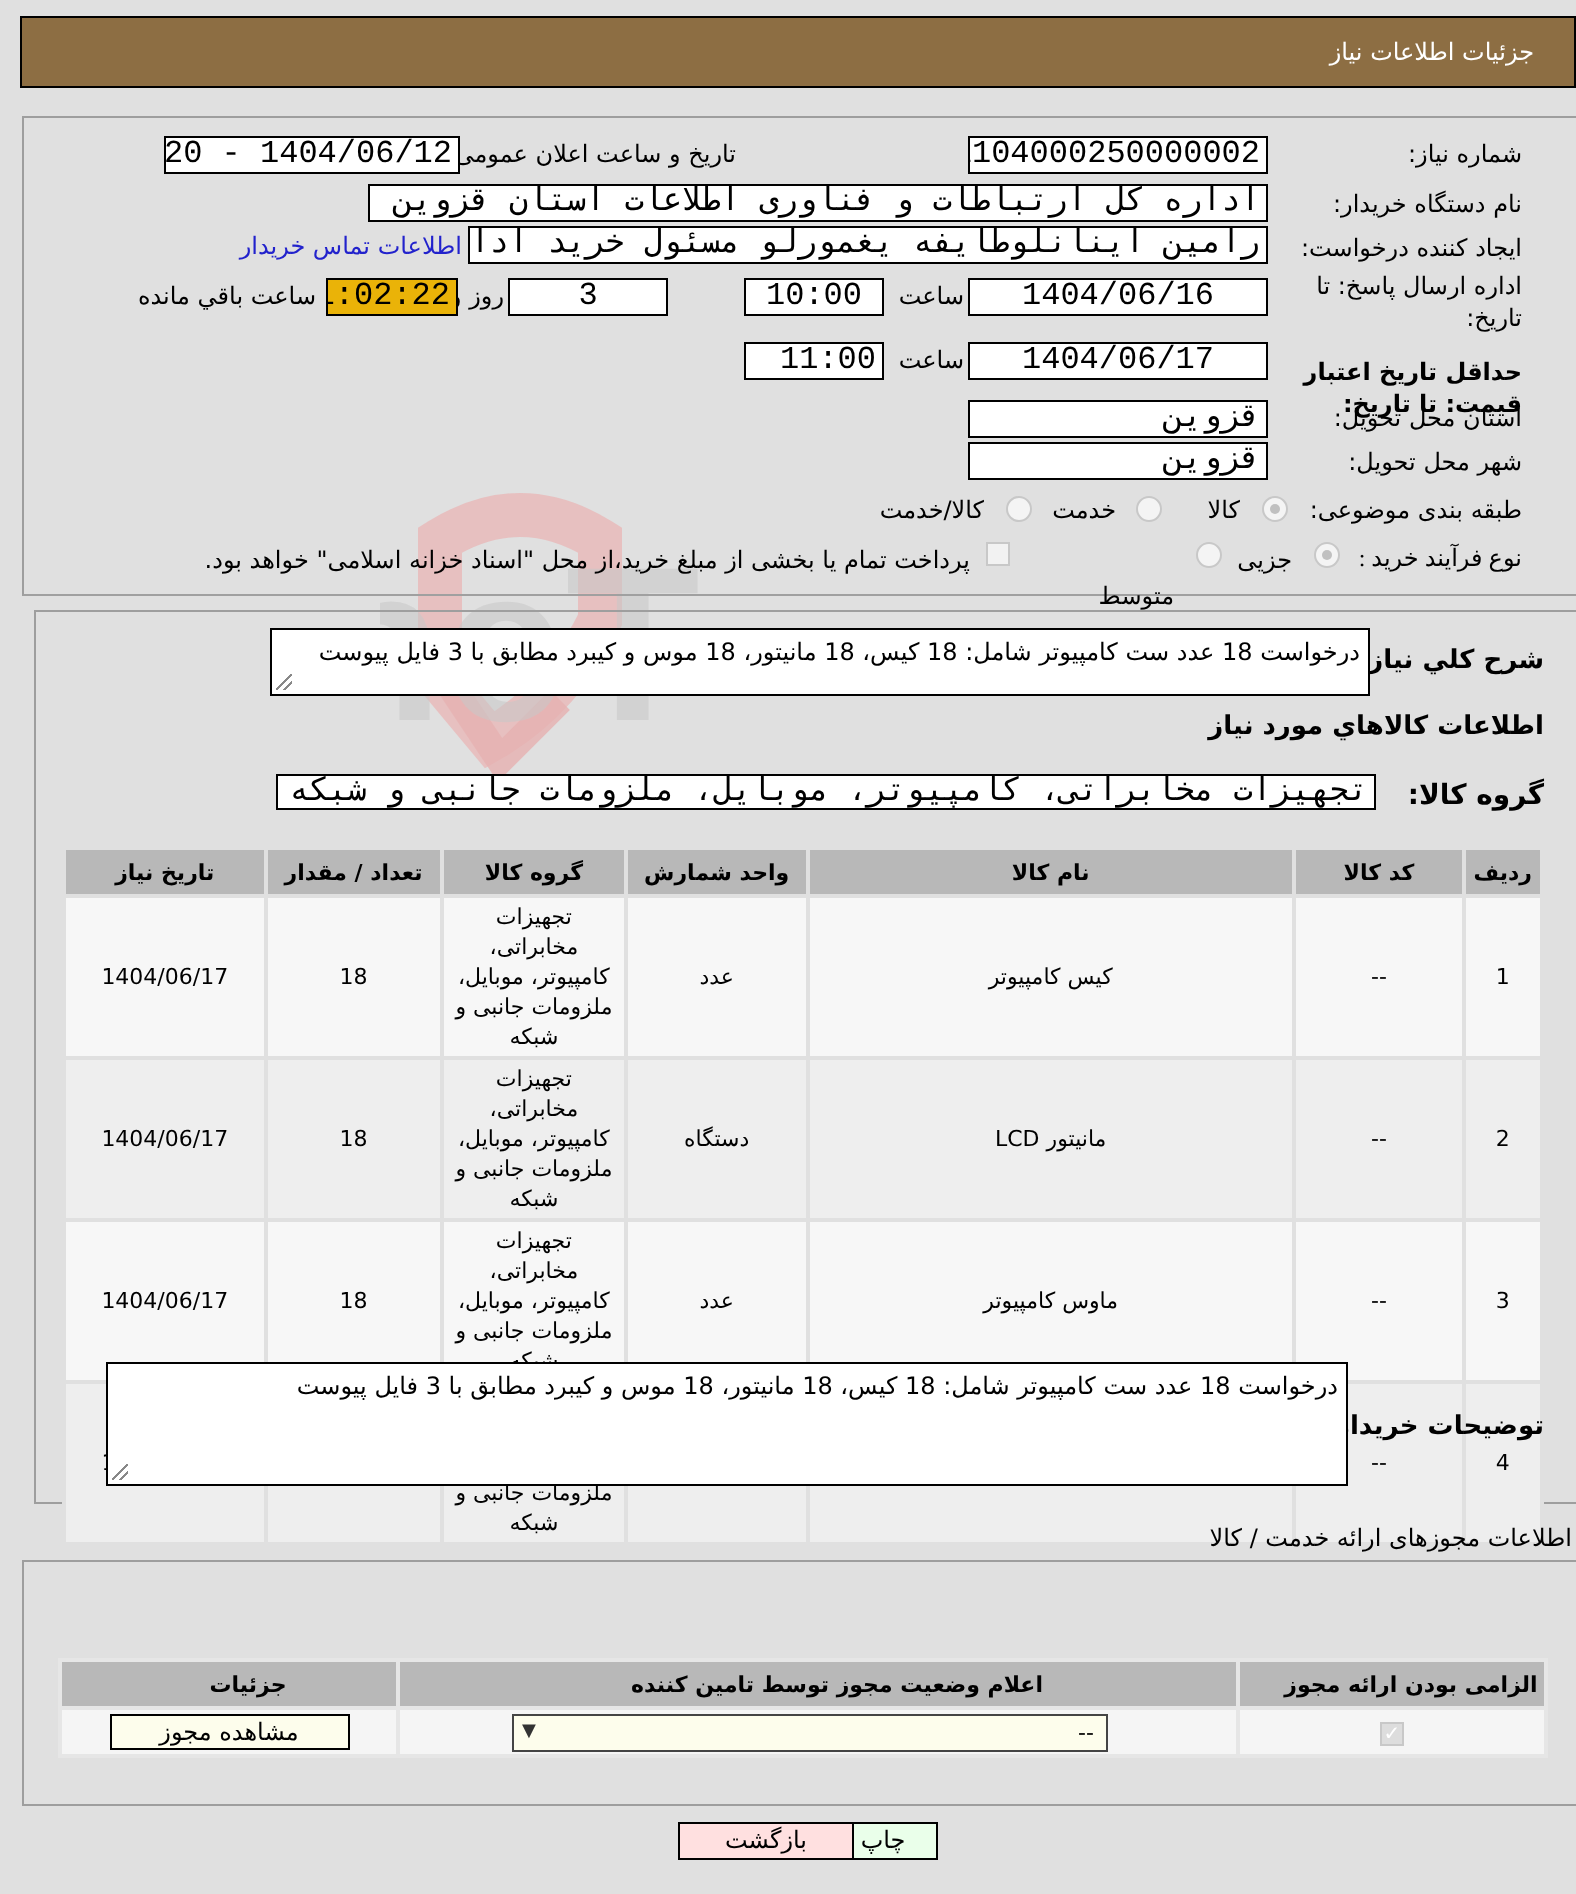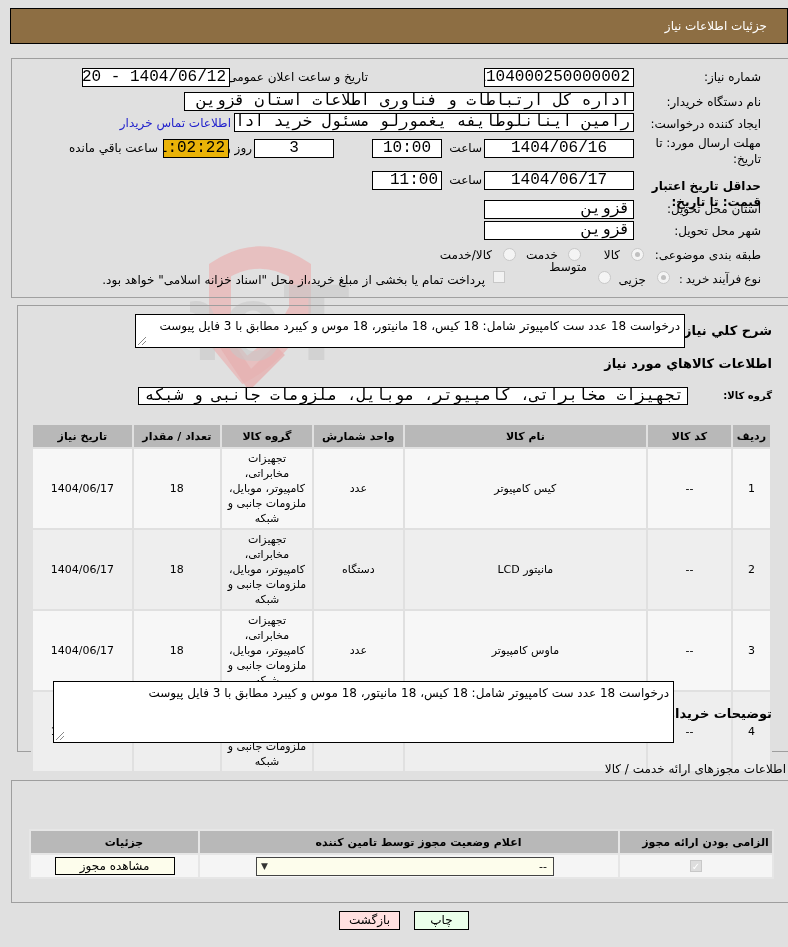--- a/index.html
+++ b/index.html
@@ -77,21 +77,21 @@
 <span class="lbl" style="right:420px;top:70px;">تاریخ و ساعت اعلان عمومی:</span>
 <div class="field center" style="left:82px;top:68px;width:148px;">1404/06/12 - 10:20</div>
 
 <span class="lbl" style="right:27px;top:95px;">نام دستگاه خریدار:</span>
 <div class="field" style="left:184px;top:92px;width:450px;">اداره کل ارتباطات و فناوری اطلاعات استان قزوین</div>
 
 <span class="lbl" style="right:27px;top:117px;">ایجاد کننده درخواست:</span>
 <div class="field" style="left:234px;top:113px;width:400px;">رامین اینانلوطایفه یغمورلو مسئول خرید اداره کل ارتباطات و فناوری اطلاعات استان قزوین</div>
 <span class="lbl link" style="right:557px;top:116px;">اطلاعات تماس خریدار</span>
 
-<span class="lbl" style="right:27px;top:135px;width:130px;white-space:normal;line-height:16px;">مهلت ارسال مورد: تا تاریخ:</span>
+<span class="lbl" style="right:27px;top:135px;width:130px;white-space:normal;line-height:16px;">اداره ارسال پاسخ: تا تاریخ:</span>
 <div class="field center" style="left:484px;top:139px;width:150px;">1404/06/16</div>
 <span class="lbl" style="right:306px;top:141px;">ساعت</span>
 <div class="field center" style="left:372px;top:139px;width:70px;">10:00</div>
 <div class="field center" style="left:254px;top:139px;width:80px;">3</div>
 <span class="lbl" style="right:536px;top:141px;">روز و</span>
 <div class="field center yellow" style="left:163px;top:139px;width:66px;">21:02:22</div>
 <span class="lbl" style="right:630px;top:141px;">ساعت باقي مانده</span>
 
 <span class="lbl" style="right:27px;top:178px;width:130px;white-space:normal;line-height:16px;font-weight:bold;">حداقل تاریخ اعتبار قیمت: تا تاریخ:</span>
 <div class="field center" style="left:484px;top:171px;width:150px;">1404/06/17</div>
@@ -108,35 +108,35 @@
 <span class="lbl" style="right:168px;top:248px;">کالا</span>
 <div class="radio" style="left:568px;top:248px;"></div>
 <span class="lbl" style="right:230px;top:248px;">خدمت</span>
 <div class="radio" style="left:503px;top:248px;"></div>
 <span class="lbl" style="right:296px;top:248px;">کالا/خدمت</span>
 
 <span class="lbl" style="right:27px;top:272px;font-family:Liberation Serif, serif;">نوع فرآیند خرید :</span>
 <div class="radio on" style="left:657px;top:271px;"></div>
 <span class="lbl" style="right:142px;top:273px;">جزیی</span>
 <div class="radio" style="left:598px;top:271px;"></div>
-<span class="lbl" style="right:201px;top:260px;">متوسط</span>
+<span class="lbl" style="right:201px;top:291px;">متوسط</span>
 <div class="checkbox" style="left:493px;top:271px;"></div>
 <span class="lbl" style="right:303px;top:273px;">پرداخت تمام یا بخشی از مبلغ خرید،از محل "اسناد خزانه اسلامی" خواهد بود.</span>
 
 <div class="abs panel2"></div>
 
 <span class="lbl bold" style="right:16px;top:323px;font-size:13px;">شرح كلي نياز:</span>
 <div class="textarea" style="left:135px;top:314px;width:550px;height:34px;">
   <span>درخواست 18 عدد ست کامپیوتر شامل: 18 کیس، 18 مانیتور، 18 موس و کیبرد مطابق با 3 فایل پیوست</span>
   <div class="grip"></div>
 </div>
 
 <span class="lbl bold" style="right:16px;top:356px;font-size:13px;">اطلاعات كالاهاي مورد نياز</span>
 
-<span class="lbl bold" style="right:16px;top:390px;font-size:10px;">گروه کالا:</span>
+<span class="lbl bold" style="right:16px;top:390px;font-size:14px;">گروه کالا:</span>
 <div class="field" style="left:138px;top:387px;width:550px;height:18px;line-height:16px;">تجهیزات مخابراتی، کامپیوتر، موبایل، ملزومات جانبی و شبکه</div>
 
 <table class="items" style="left:31px;top:423px;width:741px;">
   <thead>
     <tr>
       <th style="width:28px;">ردیف</th>
       <th style="width:85px;">کد کالا</th>
       <th style="width:250px;">نام کالا</th>
       <th style="width:90px;">واحد شمارش</th>
       <th style="width:92px;">گروه کالا</th>
@@ -213,13 +213,13 @@
         </div>
       </td>
       <td>
         <div style="margin:0 auto;width:120px;height:18px;border:1px solid #000;background:#fdfdec;font-size:12px;line-height:16px;">مشاهده مجوز</div>
       </td>
     </tr>
   </tbody>
 </table>
 
 <div class="btn" style="left:414px;top:911px;width:55px;background:#eaffea;">چاپ</div>
-<div class="btn" style="left:339px;top:911px;width:61px;background:#ffe0e0;">بازگشت</div>
+<div class="btn" style="left:339px;top:911px;width:88px;background:#ffe0e0;">بازگشت</div>
 
 </body></html>

